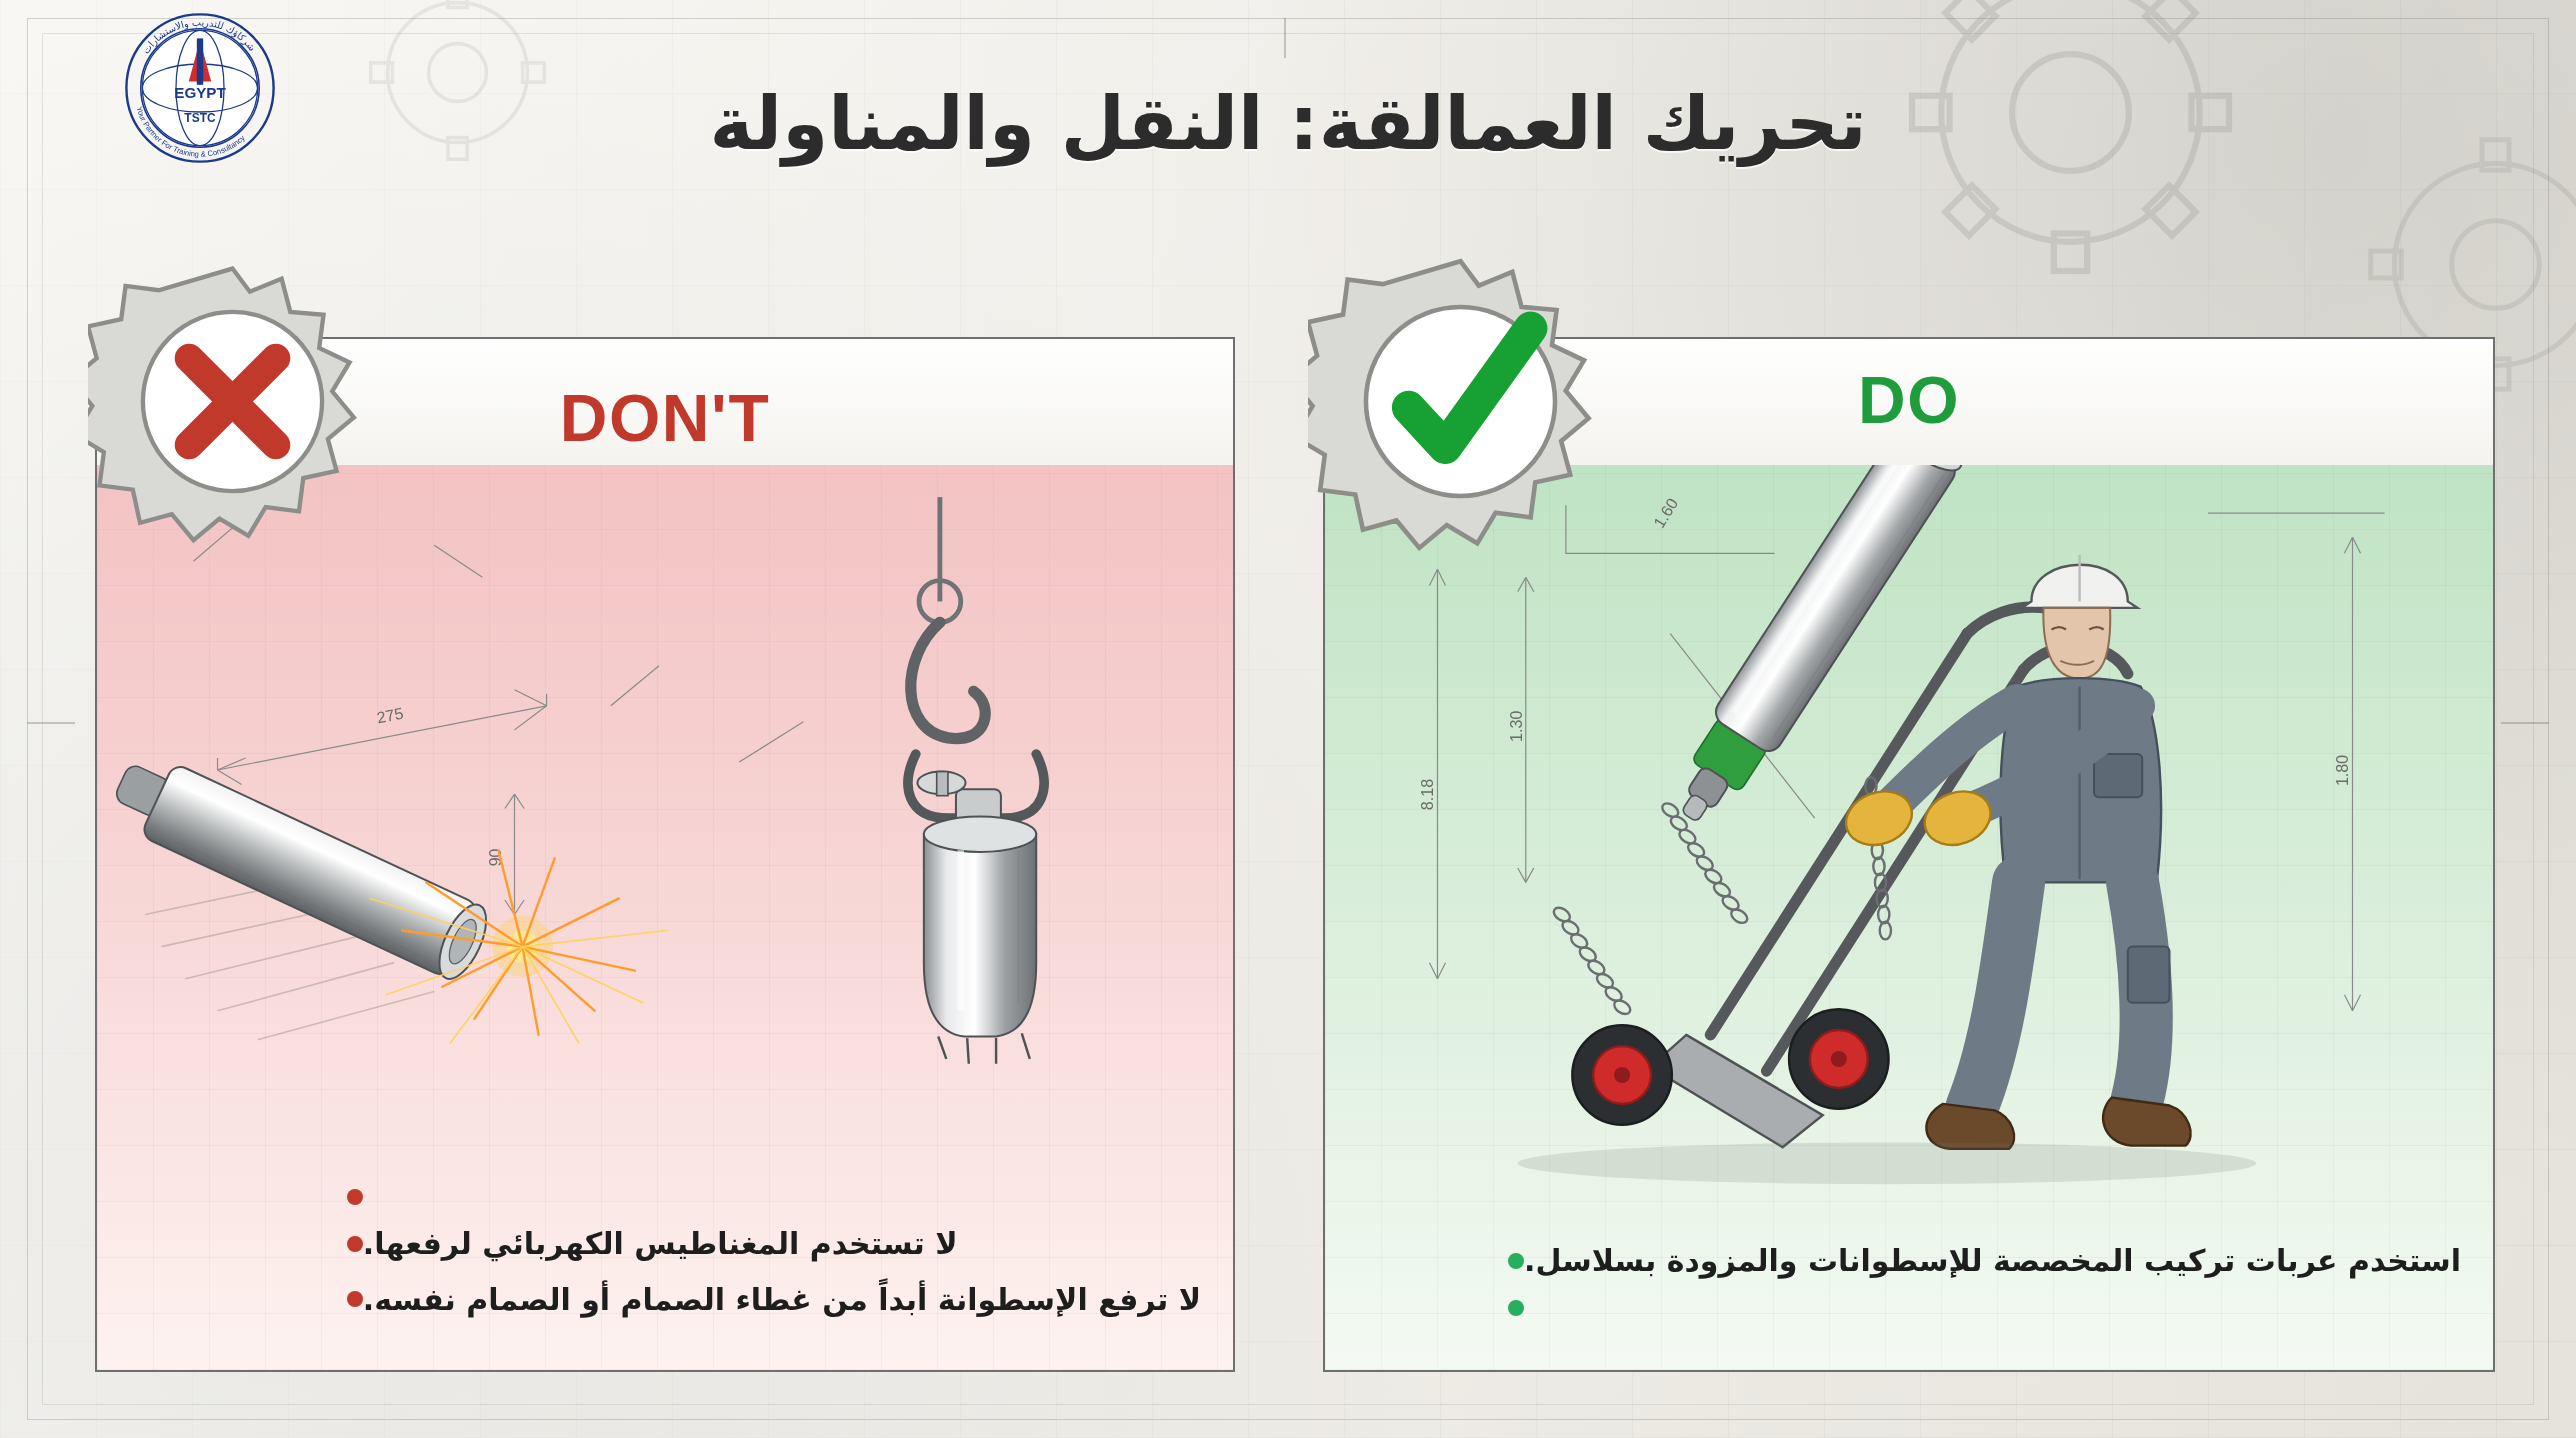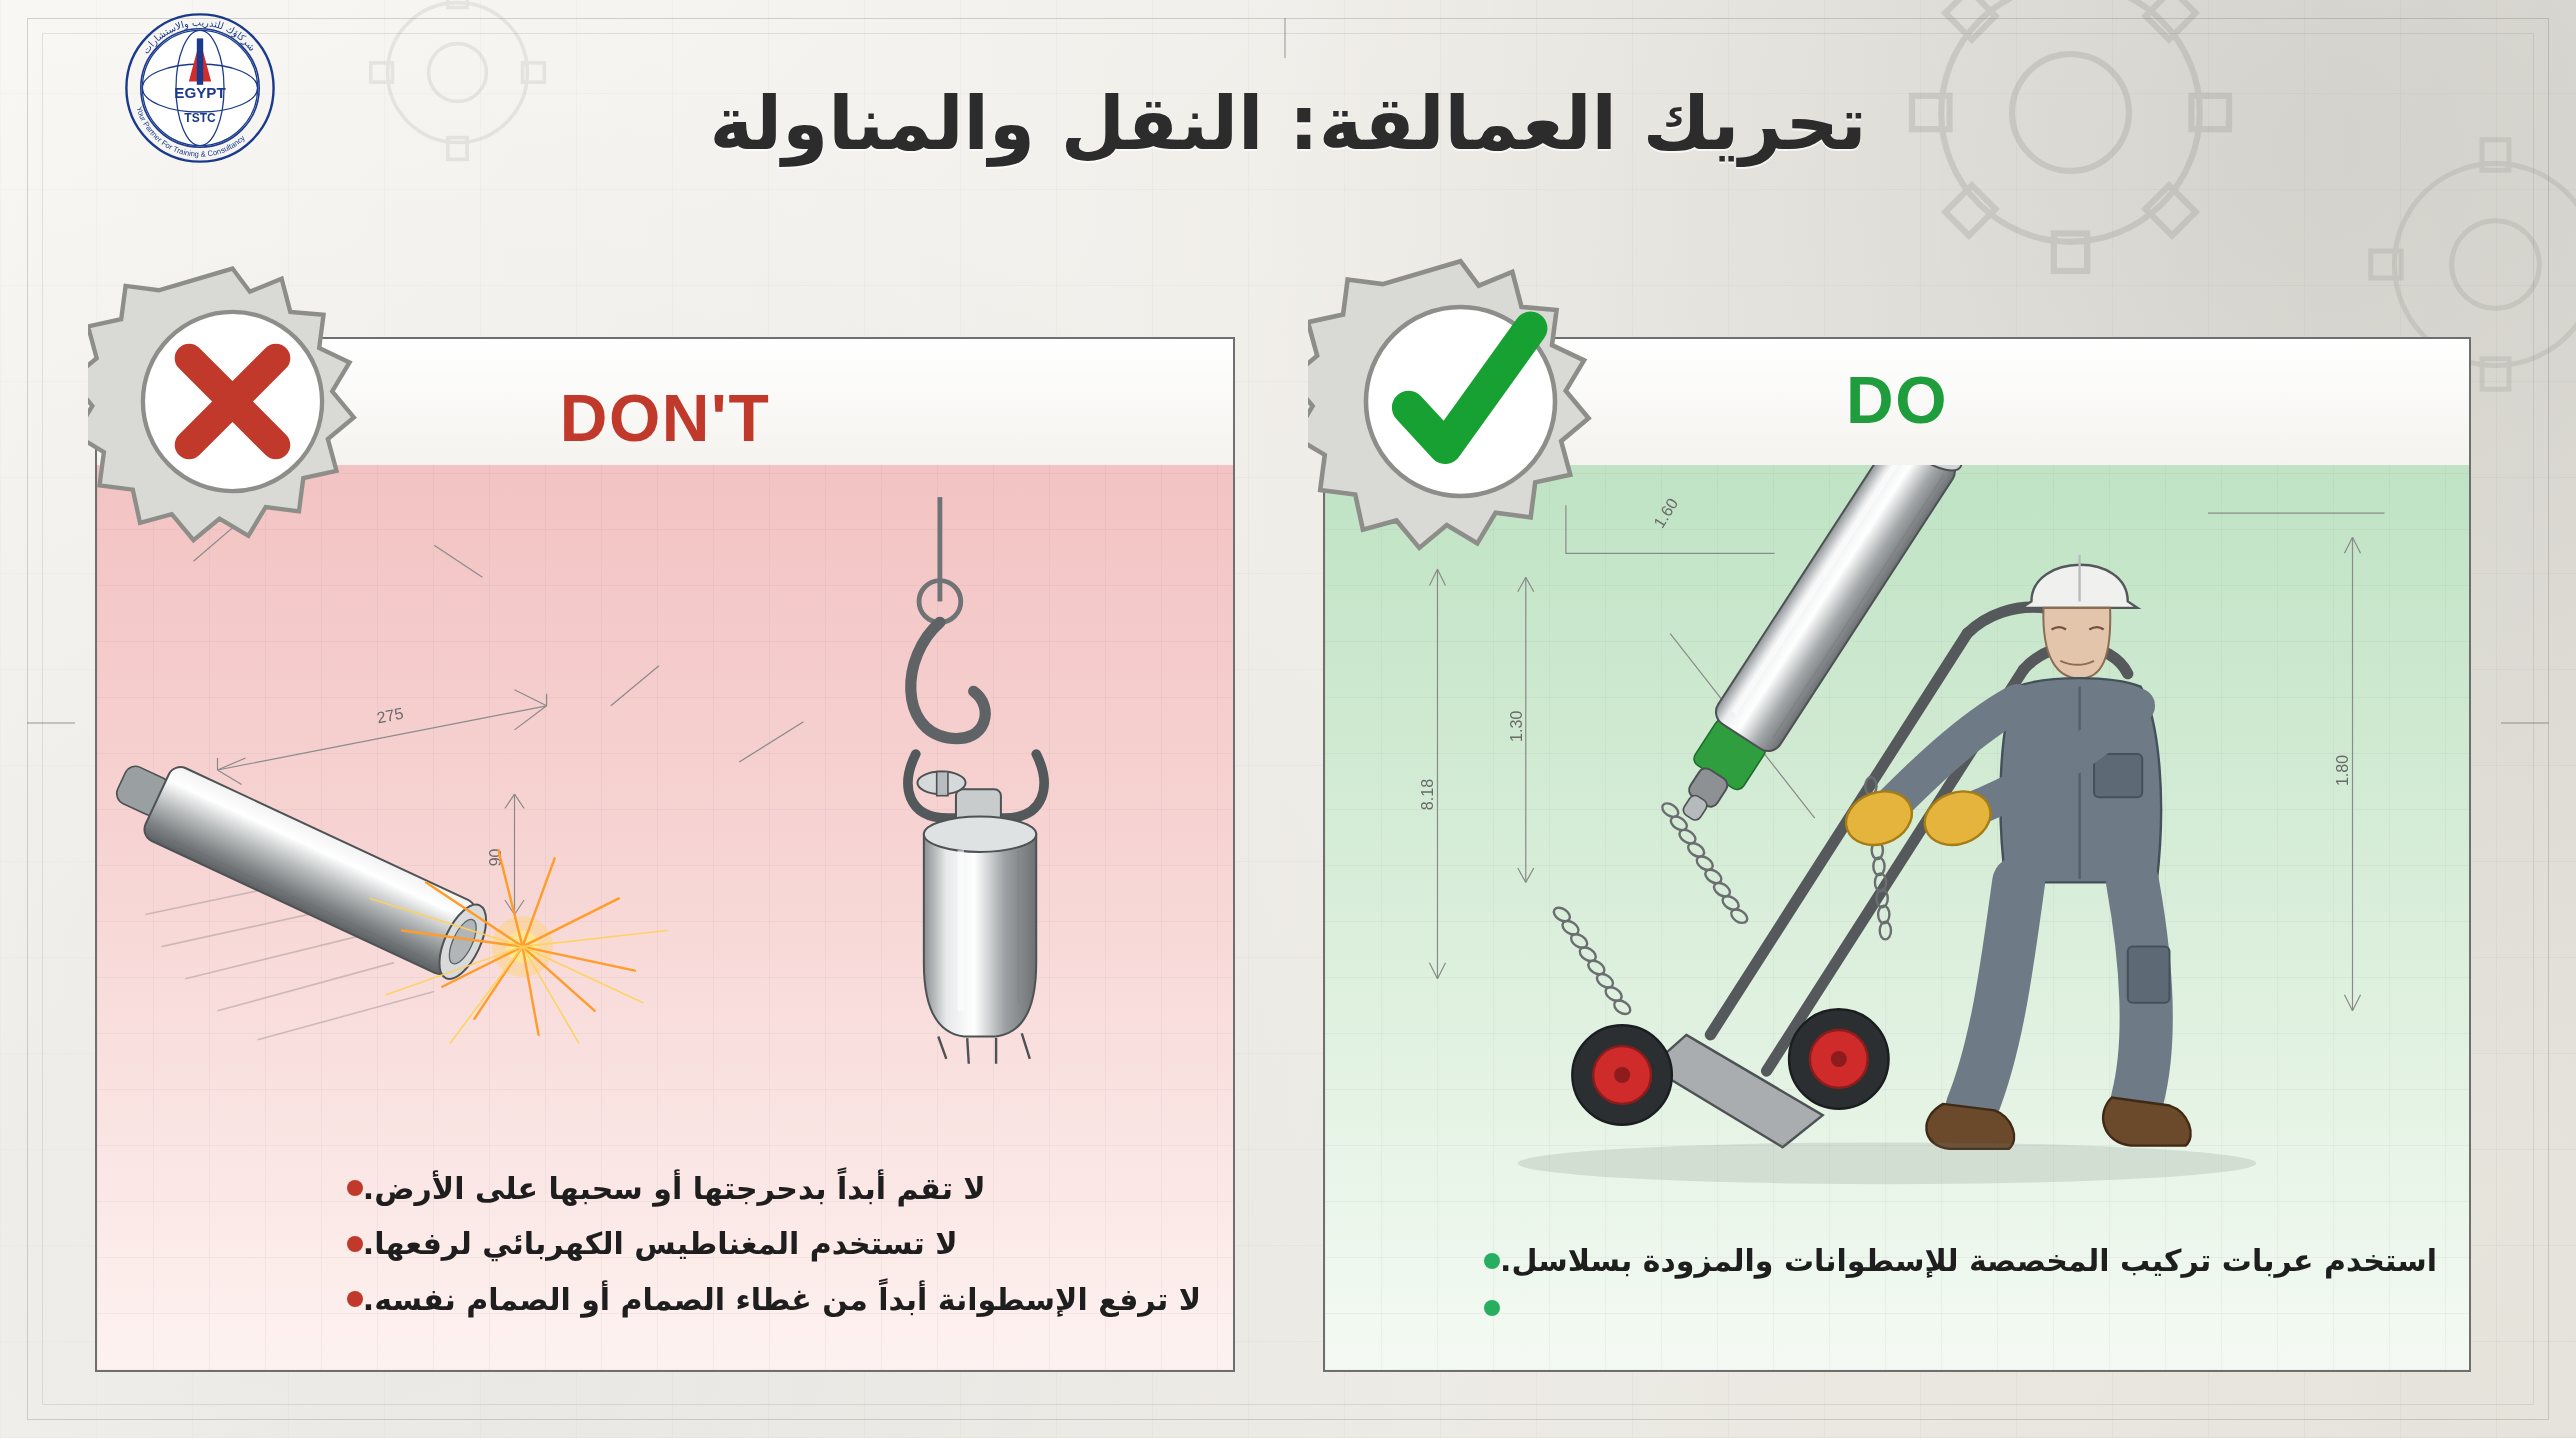--- a/index.html
+++ b/index.html
@@ -48,21 +48,21 @@
     text-align:center;z-index:5;
     font-size:74px;font-weight:bold;color:#2c2c2c;
     letter-spacing:-0.8px;
     direction:rtl;
     text-shadow:0 1.6px 0 rgba(255,255,255,.7);
   }
 
   
   .panel{position:absolute;top:337px;height:1035px;z-index:3;}
   #panel-dont{left:95px;width:1140px;}
-  #panel-do{left:1323px;width:1148px;}
+  #panel-do{left:1323px;width:1148px;padding-left:24px;}
 
   .panel-head{
     position:absolute;left:0;top:0;width:100%;height:128px;
     background:linear-gradient(180deg,#ffffff 0%,#f4f3ef 100%);
     border-top:2.4px solid #6f6f6f;border-left:2.4px solid #6f6f6f;border-right:2.4px solid #6f6f6f;
     box-sizing:border-box;
   }
   .panel-head-label{
     position:absolute;top:22.5px;width:100%;text-align:center;
     font-size:66px;font-weight:bold;letter-spacing:1.6px;
@@ -302,21 +302,20 @@
           <g stroke="#7a7e80" stroke-width="2" opacity=".45">
               <path d="M268 440 L268 630"></path>
             </g>
         </g>
       </svg>
     </div>
 
     <div class="bullets">
       <div class="bullet-row">
         <span class="bullet-dot dot-red"></span>
-        <span class="bullet-text">لا تقم أبداً بدحرجتها أو سحبها على الأرض.</span>
       </div>
       <div class="bullet-row">
         <span class="bullet-dot dot-red"></span>
         <span class="bullet-text">لا تستخدم المغناطيس الكهربائي لرفعها.</span>
       </div>
       <div class="bullet-row">
         <span class="bullet-dot dot-red"></span>
         <span class="bullet-text">لا ترفع الإسطوانة أبداً من غطاء الصمام أو الصمام نفسه.</span>
       </div>
     </div>

